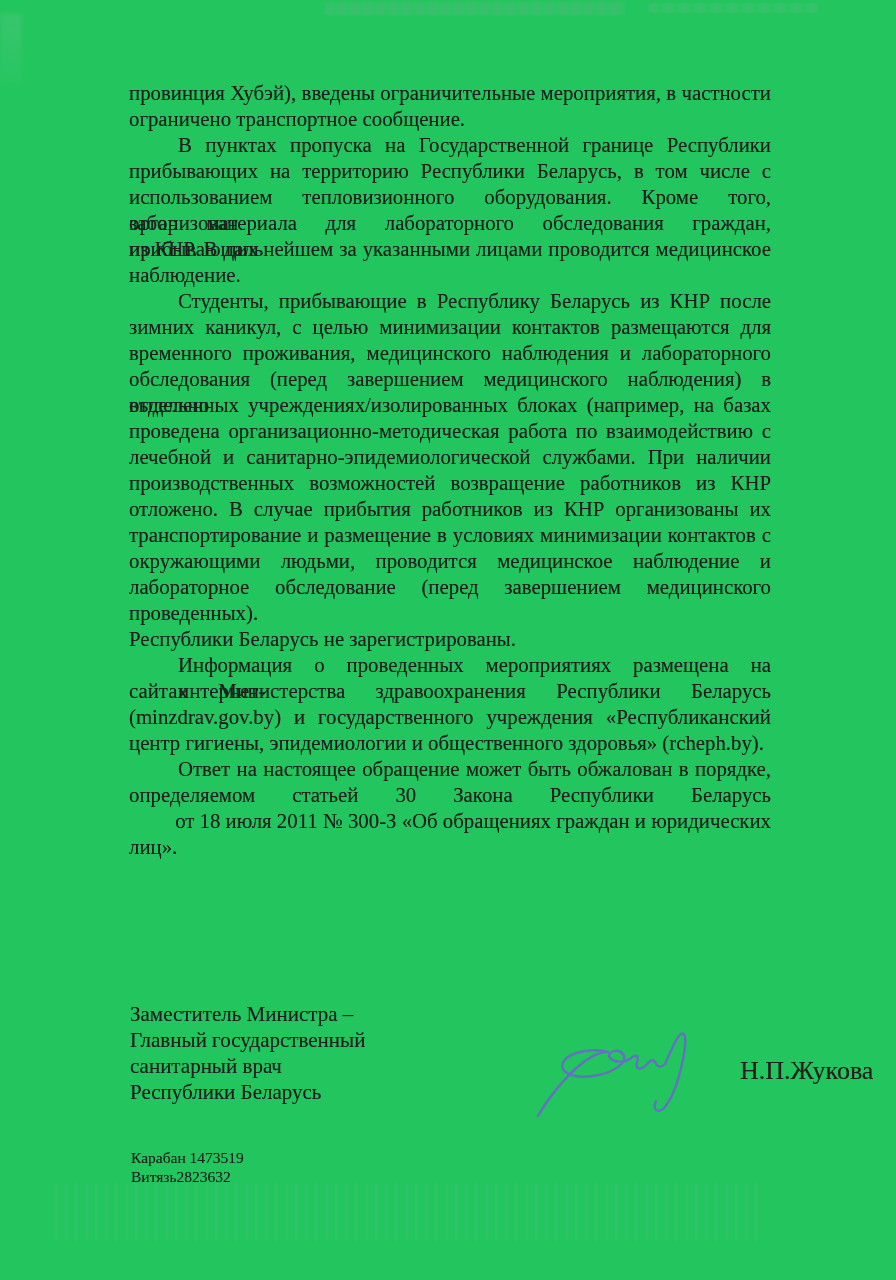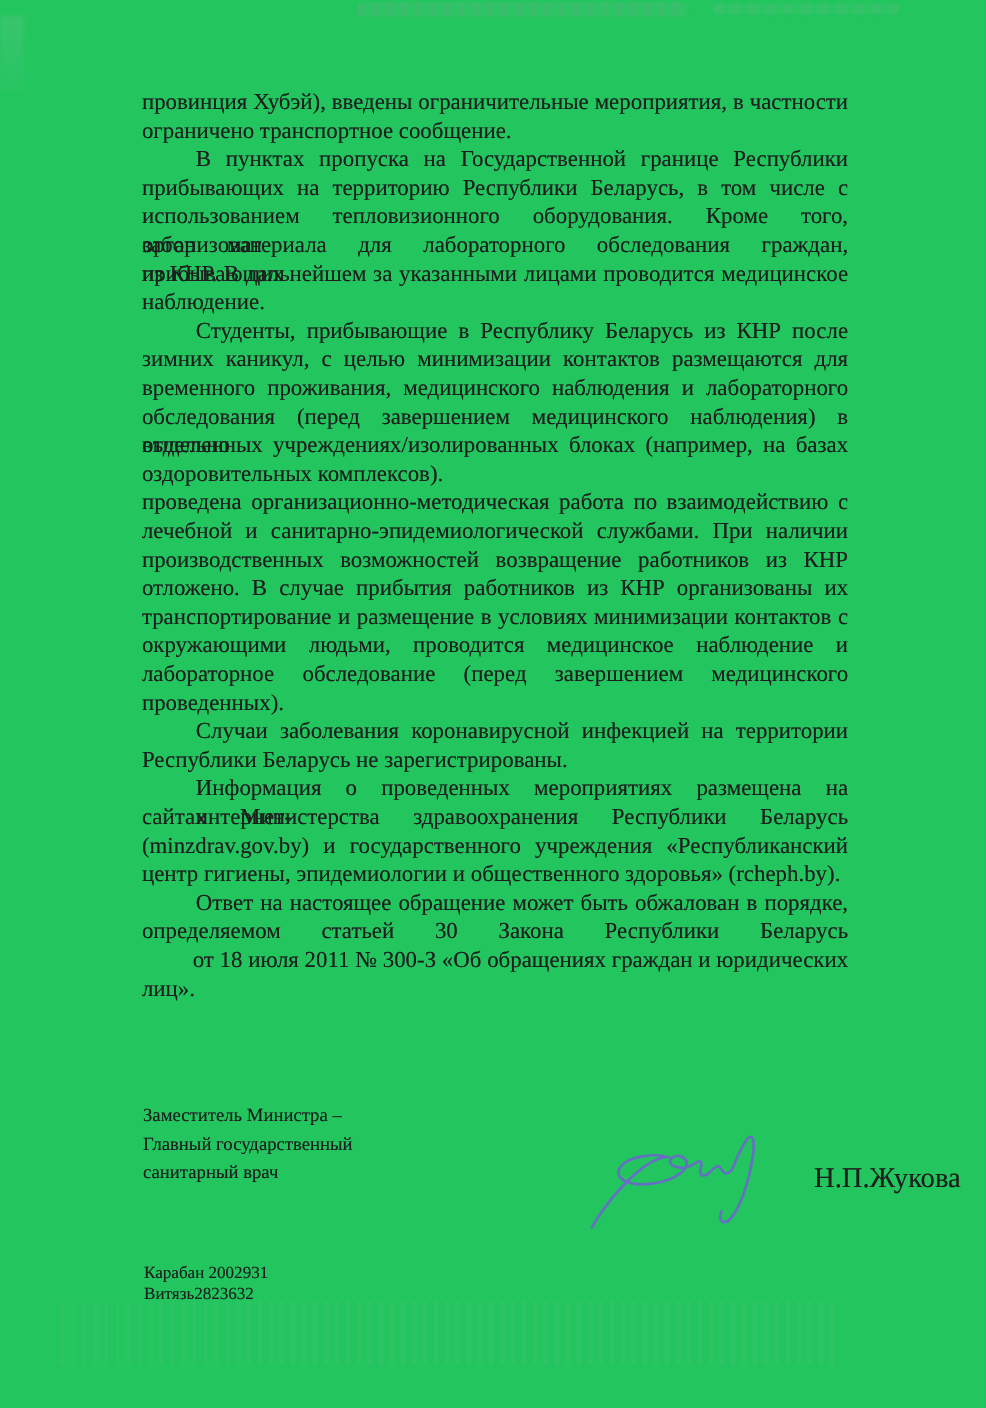--- a/index.html
+++ b/index.html
@@ -45,21 +45,21 @@
     font-size: 20.8px; line-height: 26px;
     text-shadow: 0 0 0.3px rgba(30,30,30,0.55);
   }
   .ln { text-align: justify; text-align-last: justify; height: 26px; }
   .ln.ind { padding-left: 49px; }
   .ln.last { text-align: right; text-align-last: left; }
   
   .sig-block {
     position: absolute;
     left: 130px; top: 1001px; width: 330px;
-    font-size: 17px; line-height: 26px;
+    font-size: 21px; line-height: 26px;
     text-shadow: 0 0 0.3px rgba(30,30,30,0.55);
   }
   .signer {
     position: absolute;
     left: 740px; top: 1056px;
     font-size: 26px;
     text-shadow: 0 0 0.3px rgba(30,30,30,0.55);
   }
   .signature-svg { position: absolute; left: 521px; top: 1024px; }
   
@@ -90,48 +90,47 @@
     <div class="ln">использованием тепловизионного оборудования. Кроме того, организован</div>
     <div class="ln">забор материала для лабораторного обследования граждан, прибывающих</div>
     <div class="ln">из КНР. В дальнейшем за указанными лицами проводится медицинское</div>
     <div class="ln last">наблюдение.</div>
 
     <div class="ln ind">Студенты, прибывающие в Республику Беларусь из КНР после</div>
     <div class="ln">зимних каникул, с целью минимизации контактов размещаются для</div>
     <div class="ln">временного проживания, медицинского наблюдения и лабораторного</div>
     <div class="ln">обследования (перед завершением медицинского наблюдения) в отдельно</div>
     <div class="ln">выделенных учреждениях/изолированных блоках (например, на базах</div>
-    <div class="ln last">оздоровительных комплексов).</div>
 
     <div class="ln">проведена организационно-методическая работа по взаимодействию с</div>
     <div class="ln">лечебной и санитарно-эпидемиологической службами. При наличии</div>
     <div class="ln">производственных возможностей возвращение работников из КНР</div>
     <div class="ln">отложено. В случае прибытия работников из КНР организованы их</div>
     <div class="ln">транспортирование и размещение в условиях минимизации контактов с</div>
     <div class="ln">окружающими людьми, проводится медицинское наблюдение и</div>
     <div class="ln">лабораторное обследование (перед завершением медицинского</div>
     <div class="ln last">проведенных).</div>
 
-    <div class="ln ind">Случаи заболевания коронавирусной инфекцией на территории</div>
     <div class="ln last">Республики Беларусь не зарегистрированы.</div>
 
     <div class="ln ind">Информация о проведенных мероприятиях размещена на интернет-</div>
     <div class="ln">сайтах Министерства здравоохранения Республики Беларусь</div>
     <div class="ln">(minzdrav.gov.by) и государственного учреждения «Республиканский</div>
     <div class="ln last">центр гигиены, эпидемиологии и общественного здоровья» (rcheph.by).</div>
 
     <div class="ln ind">Ответ на настоящее обращение может быть обжалован в порядке,</div>
     <div class="ln">определяемом статьей 30 Закона Республики Беларусь</div>
     <div class="ln last">от 18 июля 2011 № 300-З «Об обращениях граждан и юридических лиц».</div>
   </div>
 
   <div class="sig-block">
     <div>Заместитель Министра –</div>
     <div>Главный государственный</div>
     <div>санитарный врач</div>
+    <div>Республики Беларусь</div>
   </div>
 
   <svg class="signature-svg" width="195" height="105" viewBox="0 0 195 105">
     <path d="M 17 92
              C 26 76, 44 52, 64 37
              C 72 31, 82 27, 87 28
              C 74 24, 50 27, 43 37
              C 36 47, 50 55, 72 52
              C 93 49, 108 38, 102 30
              C 98 25, 89 26, 88 32
@@ -142,17 +141,17 @@
              C 136 42, 139 45, 144 40
              C 150 27, 155 13, 160 10
              C 166 7, 165 22, 161 40
              C 157 58, 151 75, 143 84
              C 137 90, 131 86, 135 77" fill="none" stroke="#6b68cb" stroke-width="2.4" stroke-linecap="round" stroke-linejoin="round" opacity="0.92"></path>
   </svg>
 
   <div class="signer">Н.П.Жукова</div>
 
   <div class="footer">
-    <div>Карабан 2002931</div>
+    <div>Карабан 1473519</div>
     <div>Витязь2823632</div>
   </div>
 
 </div>
 
 </body></html>

